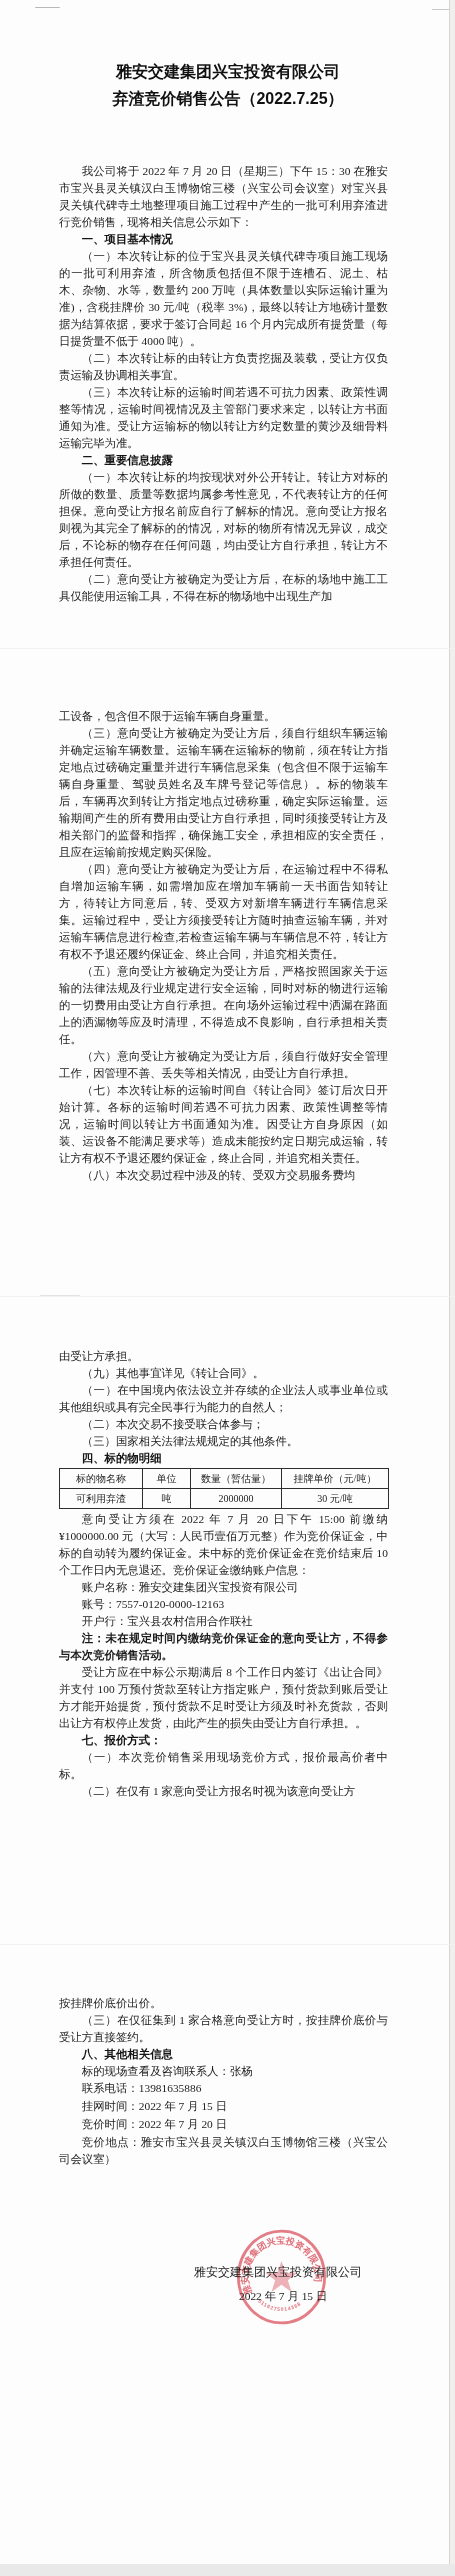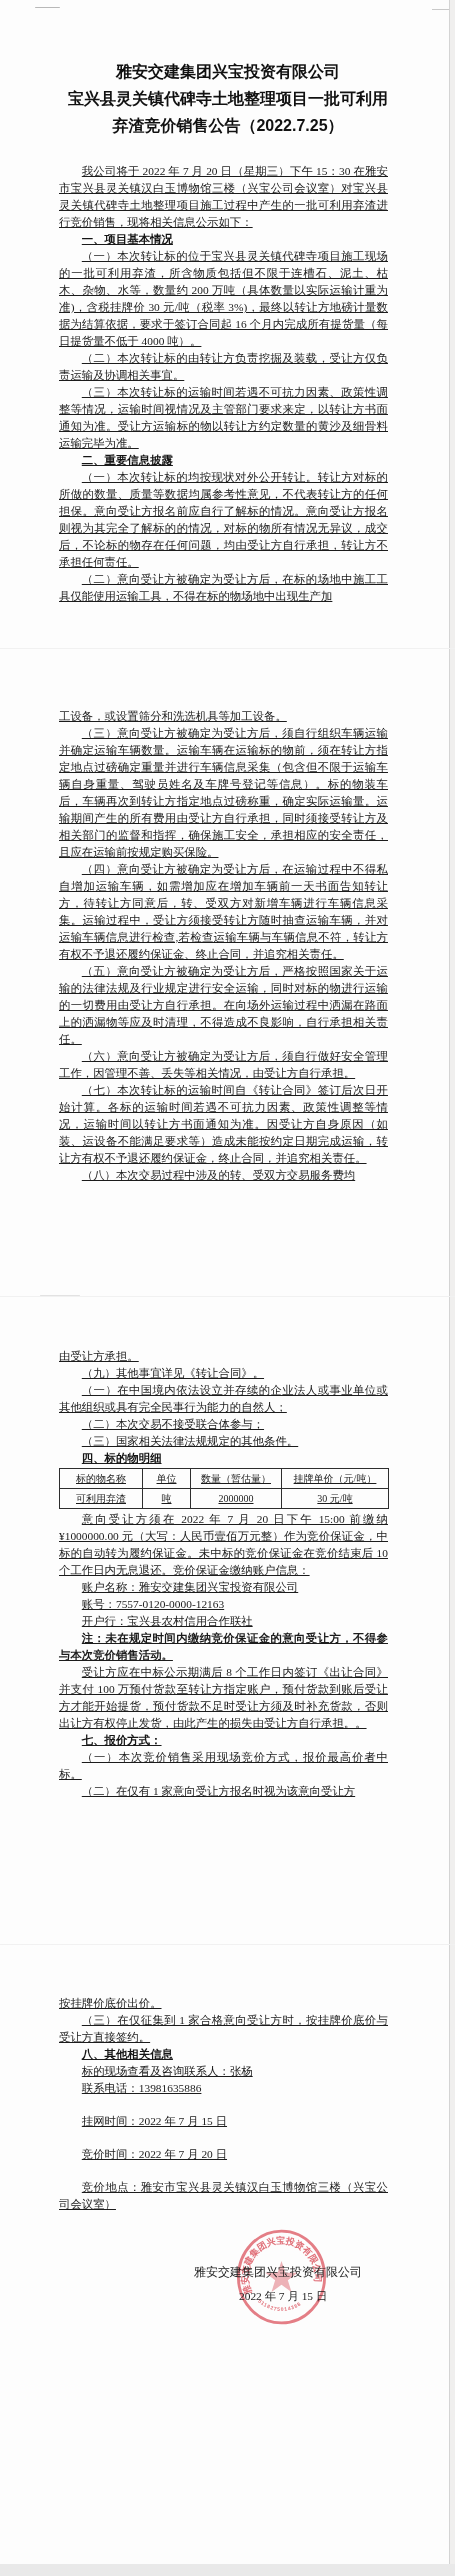--- a/index.html
+++ b/index.html
@@ -18,30 +18,29 @@
     text-align:center;
     font-family:"Liberation Sans","DejaVu Sans",sans-serif;
     font-weight:bold;font-size:16px;line-height:27px;
     color:#111;
   }
   
   .body-block{
     position:absolute;left:59px;width:329px;
     font-size:11.4px;line-height:17px;
     text-align:justify;
-    text-decoration:underline;
   }
   .p{margin:0;text-indent:2em;}
   .cont{text-indent:0;}
   .h{
     font-family:"Liberation Sans","DejaVu Sans",sans-serif;
     font-weight:bold;color:#141414;
   }
   .note-bold{font-weight:bold;}
-  .spaced{margin-top:16px;}
+  .spaced{margin-top:1px;}
   
   table.lots{
     border-collapse:collapse;
     width:329px;margin:1.1px 0 1.7px 0;
     table-layout:fixed;
   }
   table.lots td,table.lots th{
     border:1.1px solid #2d2d2d;
     font-weight:normal;
     font-size:10px;line-height:19px;height:19px;
@@ -80,37 +79,36 @@
   <div class="artifact hairline-tr"></div>
   <div class="artifact edge-strip"></div>
   <div class="artifact edge-line"></div>
   <div class="artifact join" style="top:648px"></div>
   <div class="artifact join" style="top:1296px"></div>
   <div class="artifact join" style="top:1944px"></div>
   <div class="artifact join-smudge"></div>
 
   <div class="title-block">
     <div>雅安交建集团兴宝投资有限公司</div>
-    <div>宝兴县灵关镇代碑寺土地整理项目一批可利用</div>
     <div>弃渣竞价销售公告（2022.7.25）</div>
   </div>
 
   <div class="body-block" style="top:163px">
     <p class="p">我公司将于 2022 年 7 月 20 日（星期三）下午 15：30 在雅安市宝兴县灵关镇汉白玉博物馆三楼（兴宝公司会议室）对宝兴县灵关镇代碑寺土地整理项目施工过程中产生的一批可利用弃渣进行竞价销售，现将相关信息公示如下：</p>
     <p class="p h">一、项目基本情况</p>
     <p class="p">（一）本次转让标的位于宝兴县灵关镇代碑寺项目施工现场的一批可利用弃渣，所含物质包括但不限于连槽石、泥土、枯木、杂物、水等，数量约 200 万吨（具体数量以实际运输计重为准)，含税挂牌价 30 元/吨（税率 3%)，最终以转让方地磅计量数据为结算依据，要求于签订合同起 16 个月内完成所有提货量（每日提货量不低于 4000 吨）。</p>
     <p class="p">（二）本次转让标的由转让方负责挖掘及装载，受让方仅负责运输及协调相关事宜。</p>
     <p class="p">（三）本次转让标的运输时间若遇不可抗力因素、政策性调整等情况，运输时间视情况及主管部门要求来定，以转让方书面通知为准。受让方运输标的物以转让方约定数量的黄沙及细骨料运输完毕为准。</p>
     <p class="p h">二、重要信息披露</p>
     <p class="p">（一）本次转让标的均按现状对外公开转让。转让方对标的所做的数量、质量等数据均属参考性意见，不代表转让方的任何担保。意向受让方报名前应自行了解标的情况。意向受让方报名则视为其完全了解标的的情况，对标的物所有情况无异议，成交后，不论标的物存在任何问题，均由受让方自行承担，转让方不承担任何责任。</p>
     <p class="p">（二）意向受让方被确定为受让方后，在标的场地中施工工具仅能使用运输工具，不得在标的物场地中出现生产加</p>
   </div>
 
   <div class="body-block" style="top:708px">
-    <p class="p cont">工设备，或设置筛分和洗选机具等加工设备。</p>
+    <p class="p cont">工设备，包含但不限于运输车辆自身重量。</p>
     <p class="p">（三）意向受让方被确定为受让方后，须自行组织车辆运输并确定运输车辆数量。运输车辆在运输标的物前，须在转让方指定地点过磅确定重量并进行车辆信息采集（包含但不限于运输车辆自身重量、驾驶员姓名及车牌号登记等信息）。标的物装车后，车辆再次到转让方指定地点过磅称重，确定实际运输量。运输期间产生的所有费用由受让方自行承担，同时须接受转让方及相关部门的监督和指挥，确保施工安全，承担相应的安全责任，且应在运输前按规定购买保险。</p>
     <p class="p">（四）意向受让方被确定为受让方后，在运输过程中不得私自增加运输车辆，如需增加应在增加车辆前一天书面告知转让方，待转让方同意后，转、受双方对新增车辆进行车辆信息采集。运输过程中，受让方须接受转让方随时抽查运输车辆，并对运输车辆信息进行检查,若检查运输车辆与车辆信息不符，转让方有权不予退还履约保证金、终止合同，并追究相关责任。</p>
     <p class="p">（五）意向受让方被确定为受让方后，严格按照国家关于运输的法律法规及行业规定进行安全运输，同时对标的物进行运输的一切费用由受让方自行承担。在向场外运输过程中洒漏在路面上的洒漏物等应及时清理，不得造成不良影响，自行承担相关责任。</p>
     <p class="p">（六）意向受让方被确定为受让方后，须自行做好安全管理工作，因管理不善、丢失等相关情况，由受让方自行承担。</p>
     <p class="p">（七）本次转让标的运输时间自《转让合同》签订后次日开始计算。各标的运输时间若遇不可抗力因素、政策性调整等情况，运输时间以转让方书面通知为准。因受让方自身原因（如装、运设备不能满足要求等）造成未能按约定日期完成运输，转让方有权不予退还履约保证金，终止合同，并追究相关责任。</p>
     <p class="p">（八）本次交易过程中涉及的转、受双方交易服务费均</p>
   </div>
 
   <div class="body-block" style="top:1348px">
     <p class="p cont">由受让方承担。</p>

